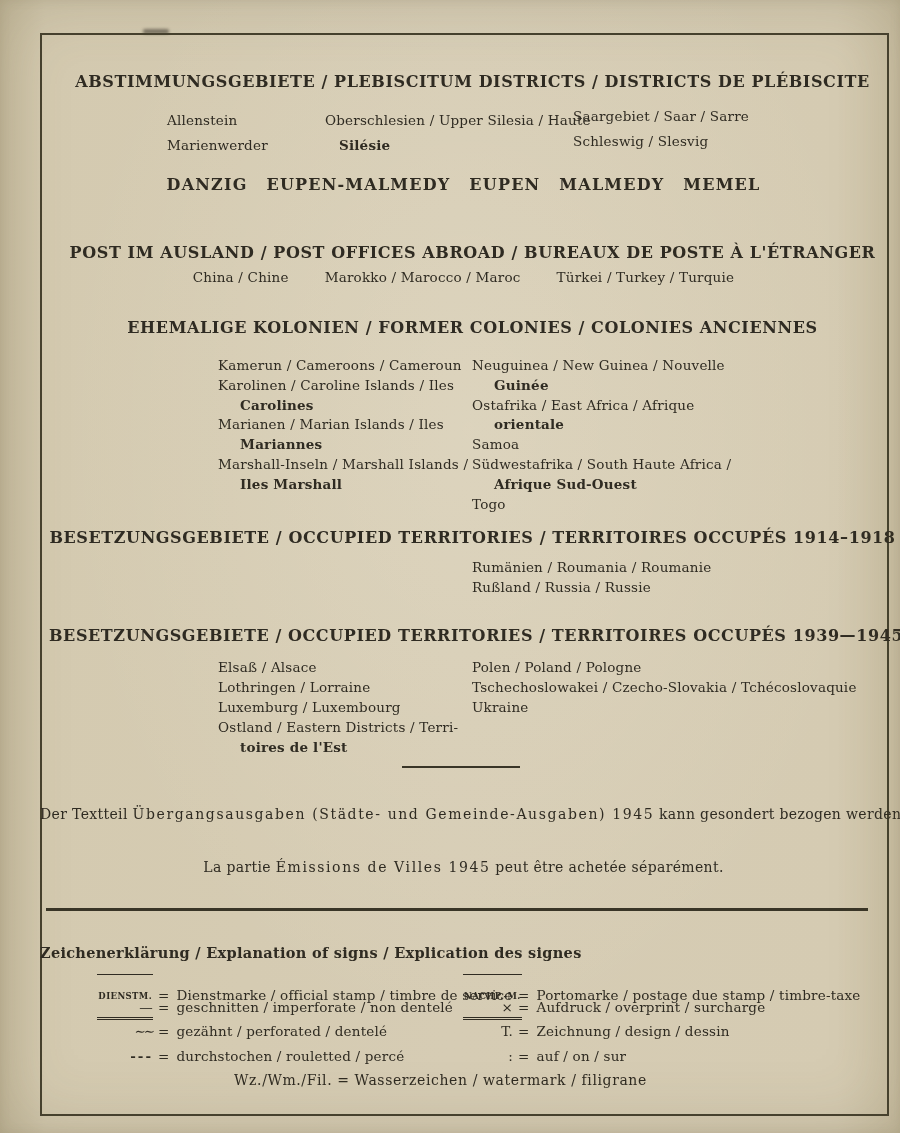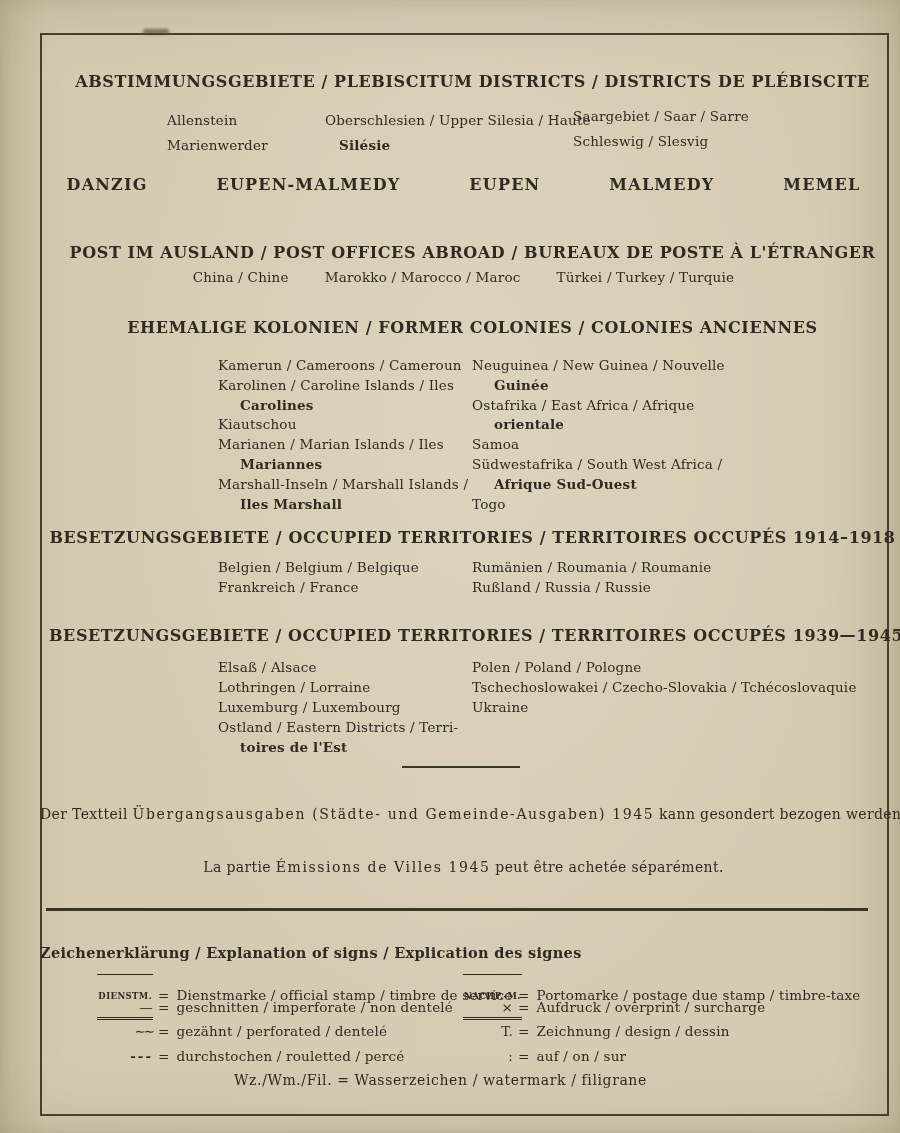--- a/index.html
+++ b/index.html
@@ -34,21 +34,21 @@
   }
   .list{position:absolute;font-size:13.5px;line-height:20px;white-space:nowrap;letter-spacing:.2px;}
   .list .ind{padding-left:22px;font-weight:bold;}
   .pleb{line-height:25px;}
   .pleb .ind{padding-left:14px;}
   .colonies{line-height:19.8px;}
   .row-centered{
     position:absolute;left:40px;width:847px;display:flex;justify-content:center;
     font-size:13.5px;letter-spacing:.2px;white-space:nowrap;
   }
-  .danzig{font-weight:bold;font-size:16px;letter-spacing:1.2px;gap:69px;}
+  .danzig{font-weight:bold;font-size:16px;letter-spacing:1.2px;gap:19px;}
   .postrow{gap:36px;}
   .rule-short{position:absolute;left:402px;top:766px;width:118px;height:2px;background:#393527;}
   .rule-long{position:absolute;left:46px;top:908px;width:822px;height:2.5px;background:#393527;}
   .note{
     position:absolute;left:40px;width:847px;text-align:center;
     font-size:14px;letter-spacing:.35px;white-space:nowrap;
   }
   .note .em{letter-spacing:1.6px;}
   .signs-col{position:absolute;font-size:13.5px;white-space:nowrap;}
   .sign-row{height:24.6px;display:flex;align-items:baseline;letter-spacing:.2px;}
@@ -102,42 +102,37 @@
     <span>China / Chine</span>
     <span>Marokko / Marocco / Maroc</span>
     <span>Türkei / Turkey / Turquie</span>
   </div>
 
   <div class="h-main" style="top:318px">EHEMALIGE KOLONIEN / FORMER COLONIES / COLONIES ANCIENNES</div>
   <div class="list colonies" style="left:218px;top:356px">
     <div>Kamerun / Cameroons / Cameroun</div>
     <div>Karolinen / Caroline Islands / Iles</div>
     <div class="ind">Carolines</div>
-    <div>Kiautschou</div>
     <div>Marianen / Marian Islands / Iles</div>
     <div class="ind">Mariannes</div>
     <div>Marshall-Inseln / Marshall Islands /</div>
     <div class="ind">Iles Marshall</div>
   </div>
   <div class="list colonies" style="left:472px;top:356px">
     <div>Neuguinea / New Guinea / Nouvelle</div>
     <div class="ind">Guinée</div>
     <div>Ostafrika / East Africa / Afrique</div>
     <div class="ind">orientale</div>
     <div>Samoa</div>
-    <div>Südwestafrika / South West Africa /</div>
+    <div>Südwestafrika / South Haute Africa /</div>
     <div class="ind">Afrique Sud-Ouest</div>
     <div>Togo</div>
   </div>
 
   <div class="h-main" style="top:528px">BESETZUNGSGEBIETE / OCCUPIED TERRITORIES / TERRITOIRES OCCUPÉS 1914–1918</div>
-  <div class="list" style="left:218px;top:557px">
-    <div>Belgien / Belgium / Belgique</div>
-    <div>Frankreich / France</div>
-  </div>
   <div class="list" style="left:472px;top:557px">
     <div>Rumänien / Roumania / Roumanie</div>
     <div>Rußland / Russia / Russie</div>
   </div>
 
   <div class="h-main" style="top:626px">BESETZUNGSGEBIETE / OCCUPIED TERRITORIES / TERRITOIRES OCCUPÉS 1939—1945</div>
   <div class="list" style="left:218px;top:657px">
     <div>Elsaß / Alsace</div>
     <div>Lothringen / Lorraine</div>
     <div>Luxemburg / Luxembourg</div>

